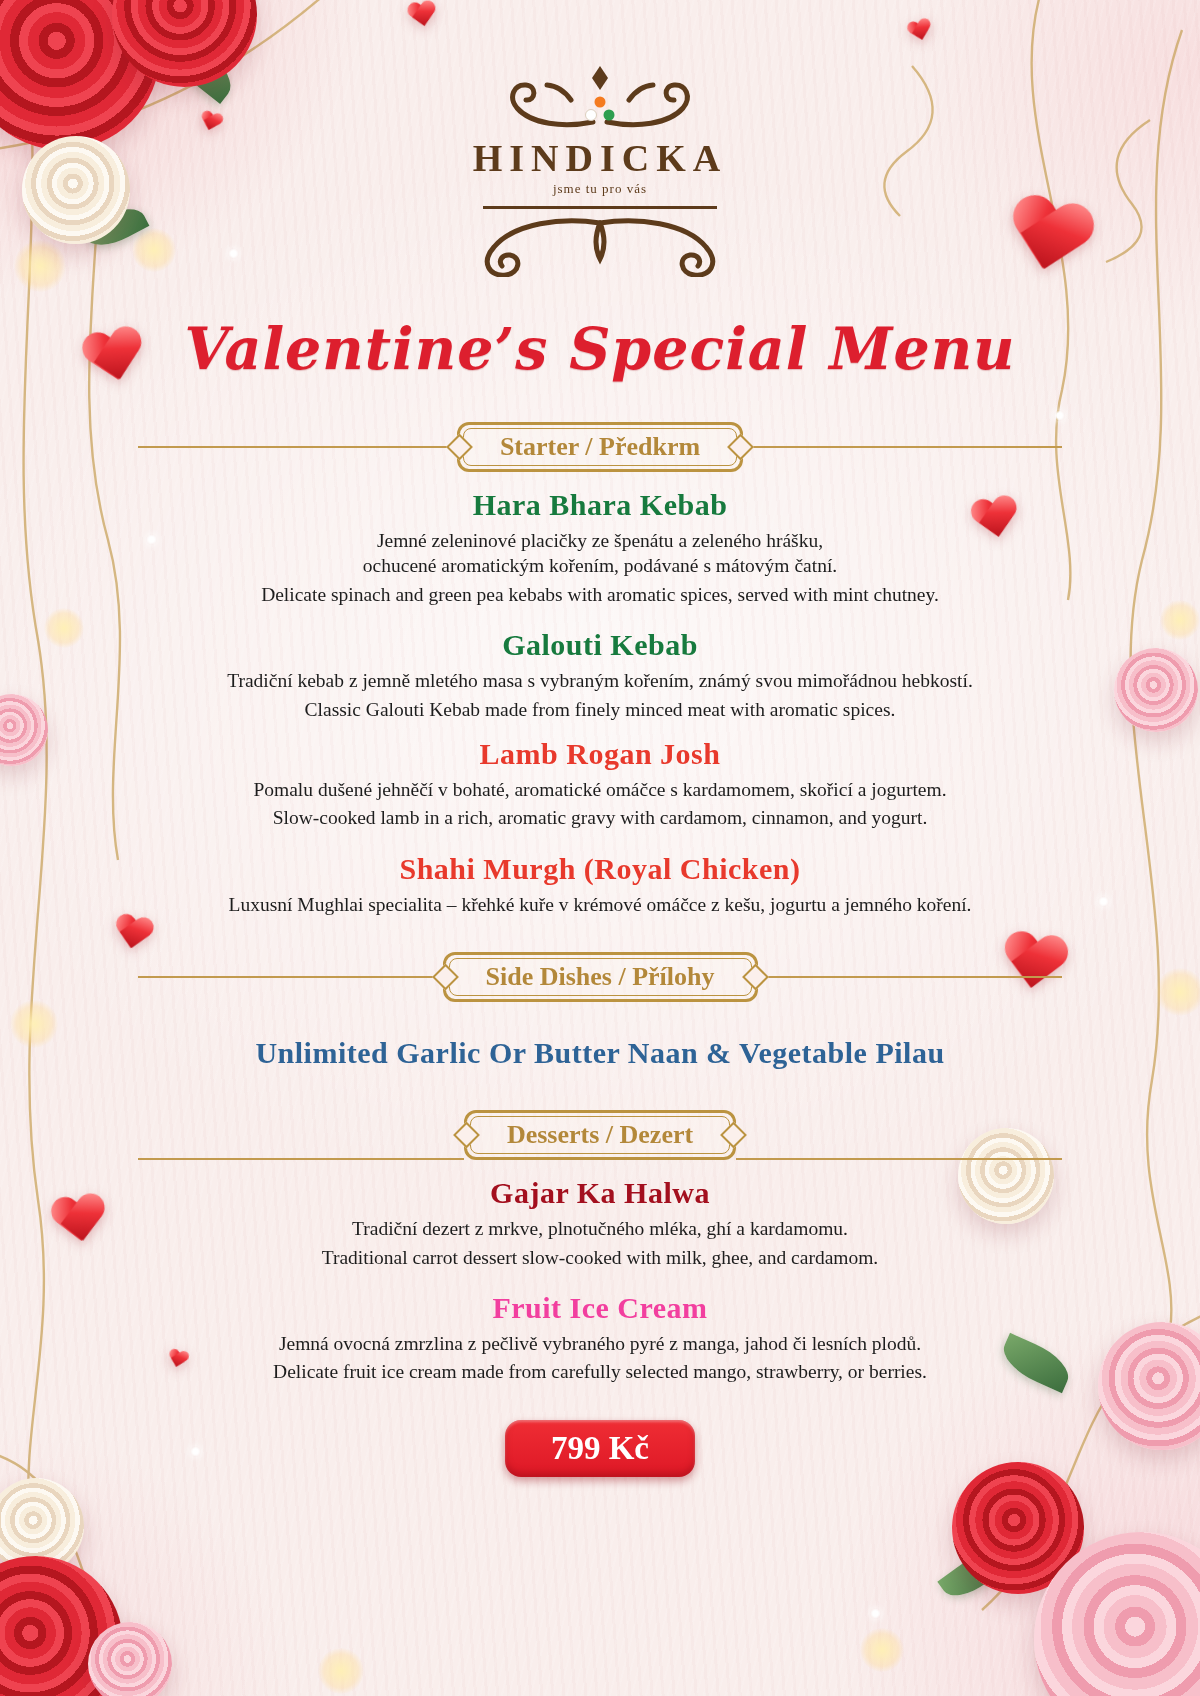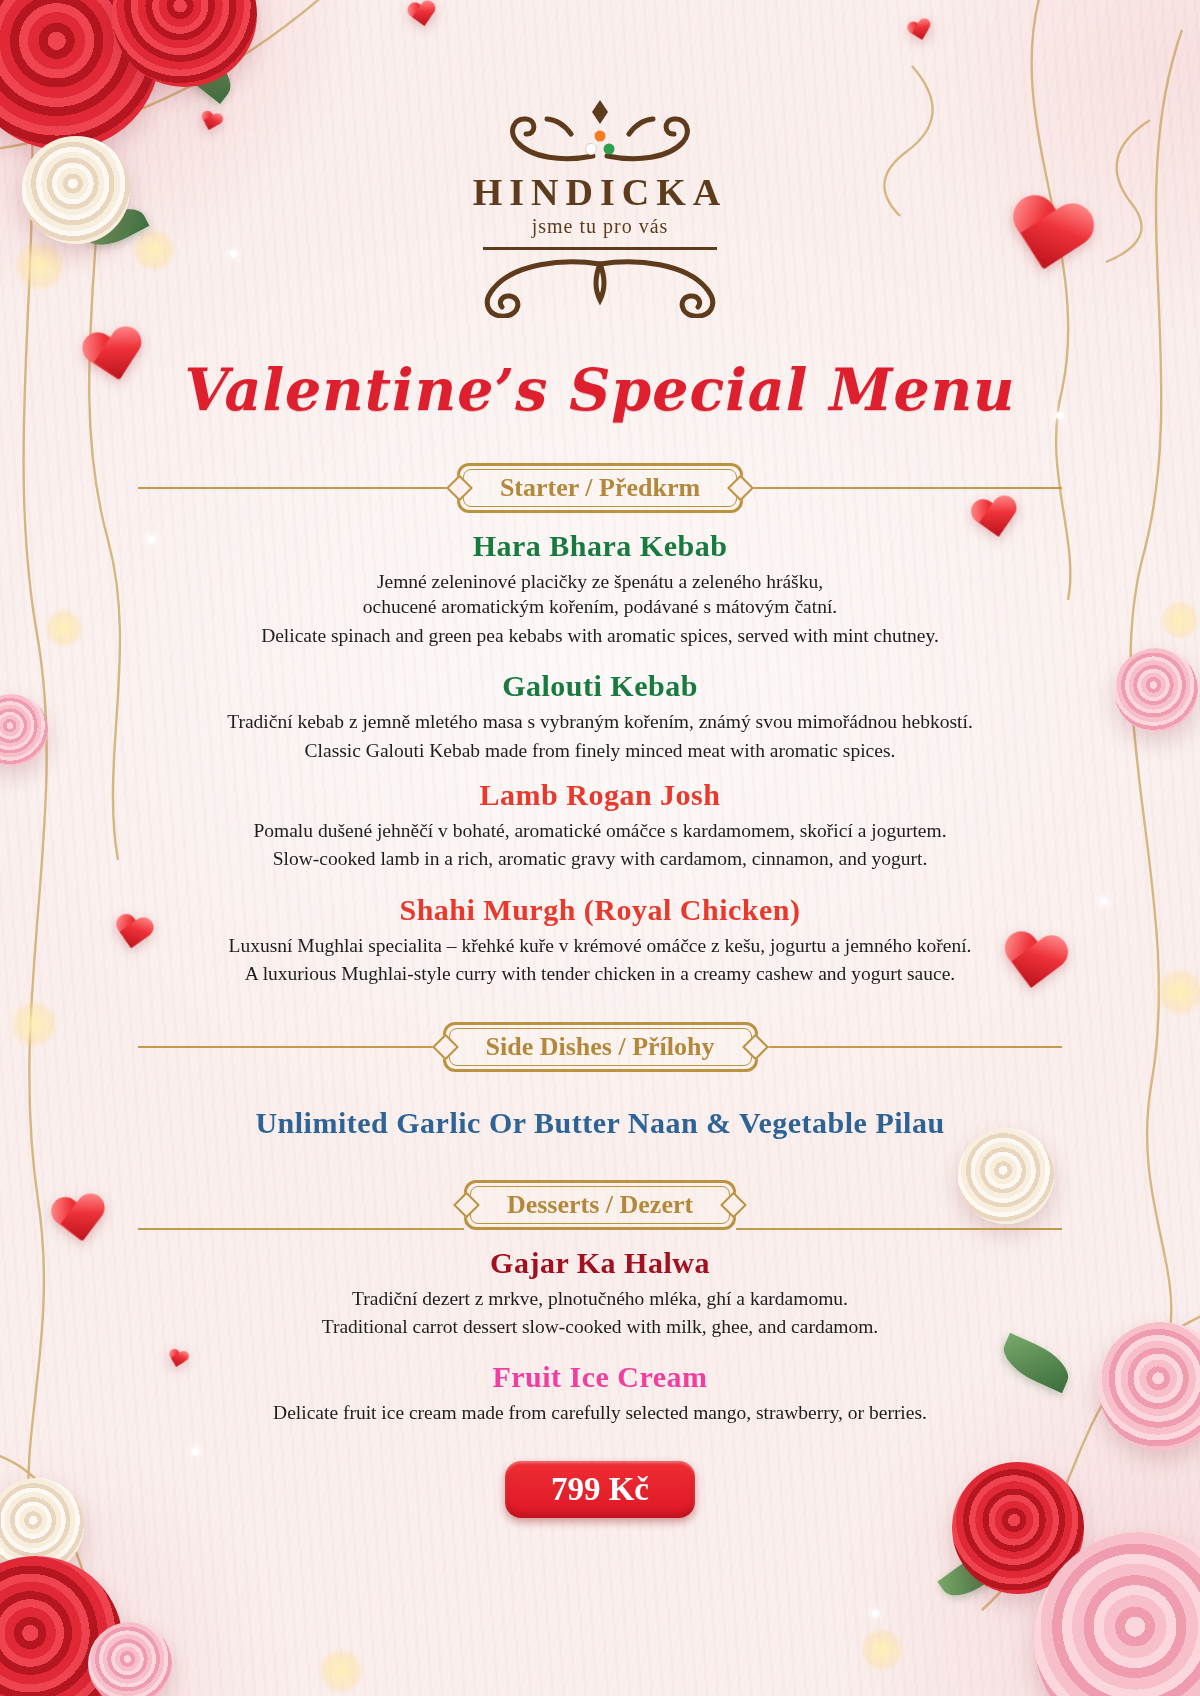--- a/index.html
+++ b/index.html
@@ -28,24 +28,24 @@
   
   .rose{position:absolute;border-radius:50%;box-shadow:0 10px 22px rgba(130,30,45,.18);}
   .rose.red{background:repeating-radial-gradient(circle at 47% 44%, #ef4350 0 6%, #b5161f 6% 12%, #e02836 12% 19%);}
   .rose.pink{background:repeating-radial-gradient(circle at 47% 44%, #fbd6dd 0 6%, #ef9cae 6% 12%, #f7bfca 12% 19%);}
   .rose.cream{background:repeating-radial-gradient(circle at 47% 44%, #fdf9f2 0 6%, #e9d6bf 6% 12%, #f8eedd 12% 19%);}
   .leaf{position:absolute;background:linear-gradient(135deg,#79a869,#3c6e3e);border-radius:0 62% 0 62%;box-shadow:0 3px 8px rgba(40,80,40,.25);}
   .glow{position:absolute;border-radius:50%;background:radial-gradient(circle, rgba(255,240,180,.95), rgba(255,218,140,.35) 52%, transparent 72%);}
   .blossom{position:absolute;width:11px;height:11px;border-radius:50%;background:radial-gradient(circle,#fff 35%, rgba(255,255,255,0) 75%);box-shadow:0 0 7px rgba(255,255,255,.95);}
   
   .content{position:relative;z-index:2;text-align:center;}
-  .logo{padding-top:98px;font-family:Liberation Serif, serif;}
+  .logo{padding-top:64px;font-family:Liberation Serif, serif;}
   .logo svg{display:block;margin:0 auto;}
   .logo-name{font-size:38px;font-weight:bold;letter-spacing:7px;color:#5d3b1b;margin-top:2px;}
-  .logo-tagline{font-size:20px;color:#5d3b1b;letter-spacing:1px;margin-top:1px;}
+  .logo-tagline{font-size:13px;color:#5d3b1b;letter-spacing:1px;margin-top:1px;}
   .logo-rule{width:234px;height:3px;background:#5d3b1b;margin:9px auto 6px;}
   .title{margin:38px 0 0;font-family:"DejaVu Serif",serif;font-style:italic;font-weight:bold;
     font-size:57px;color:#dd1f2e;letter-spacing:1px;text-shadow:0 1px 1px rgba(160,20,30,.25);}
   .section-header{display:flex;align-items:center;width:924px;margin:0 auto;}
   .section-header .rule{flex:1;height:2px;background:#c29a4e;}
   .badge{position:relative;display:inline-block;padding:7px 40px;border:3px solid #bb9340;border-radius:12px;
     font-size:26px;font-weight:bold;color:#b3883a;white-space:nowrap;background:rgba(253,246,242,.35);}
   .badge::after{content:"";position:absolute;inset:3px;border:1.5px solid #bb9340;border-radius:8px;pointer-events:none;}
   .tip{position:absolute;top:50%;width:15px;height:15px;border:2.5px solid #bb9340;background:#fbf0ec;
     transform:translateY(-50%) rotate(45deg);z-index:1;}
@@ -188,21 +188,20 @@
 
     <div class="dish">
       <h3 class="dish-name red">Lamb Rogan Josh</h3>
       <p class="desc">Pomalu dušené jehněčí v bohaté, aromatické omáčce s kardamomem, skořicí a jogurtem.</p>
       <p class="desc en">Slow-cooked lamb in a rich, aromatic gravy with cardamom, cinnamon, and yogurt.</p>
     </div>
 
     <div class="dish gap">
       <h3 class="dish-name red">Shahi Murgh (Royal Chicken)</h3>
       <p class="desc">Luxusní Mughlai specialita – křehké kuře v krémové omáčce z kešu, jogurtu a jemného koření.</p>
-      <p class="desc en">A luxurious Mughlai-style curry with tender chicken in a creamy cashew and yogurt sauce.</p>
     </div>
 
     <div class="section-header hdr3">
       <span class="rule"></span>
       <span class="badge">
         <i class="tip l"></i>
         <i class="tip r"></i>
         <span class="lbl">Side Dishes / Přílohy</span>
       </span>
       <span class="rule"></span>
@@ -221,20 +220,21 @@
     </div>
 
     <div class="dish">
       <h3 class="dish-name maroon">Gajar Ka Halwa</h3>
       <p class="desc">Tradiční dezert z mrkve, plnotučného mléka, ghí a kardamomu.</p>
       <p class="desc en">Traditional carrot dessert slow-cooked with milk, ghee, and cardamom.</p>
     </div>
 
     <div class="dish gap">
       <h3 class="dish-name pink">Fruit Ice Cream</h3>
+      <p class="desc">Jemná ovocná zmrzlina z pečlivě vybraného pyré z manga, jahod či lesních plodů.</p>
       <p class="desc en">Delicate fruit ice cream made from carefully selected mango, strawberry, or berries.</p>
     </div>
 
     <div class="price-badge">
       <span>799 Kč</span>
     </div>
 
   </div>
 </div>
 

